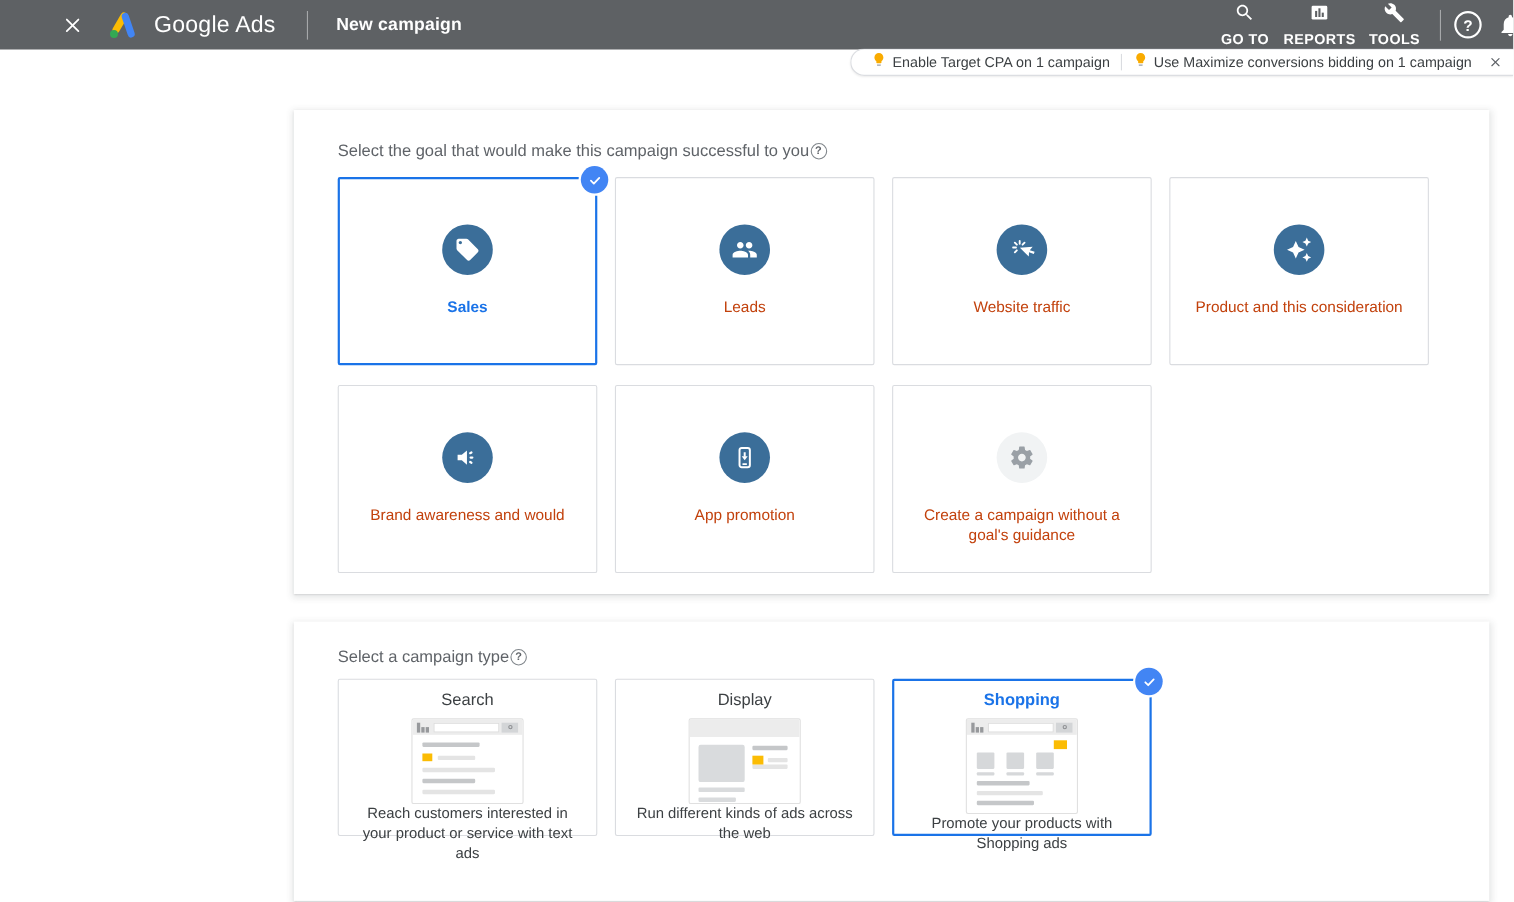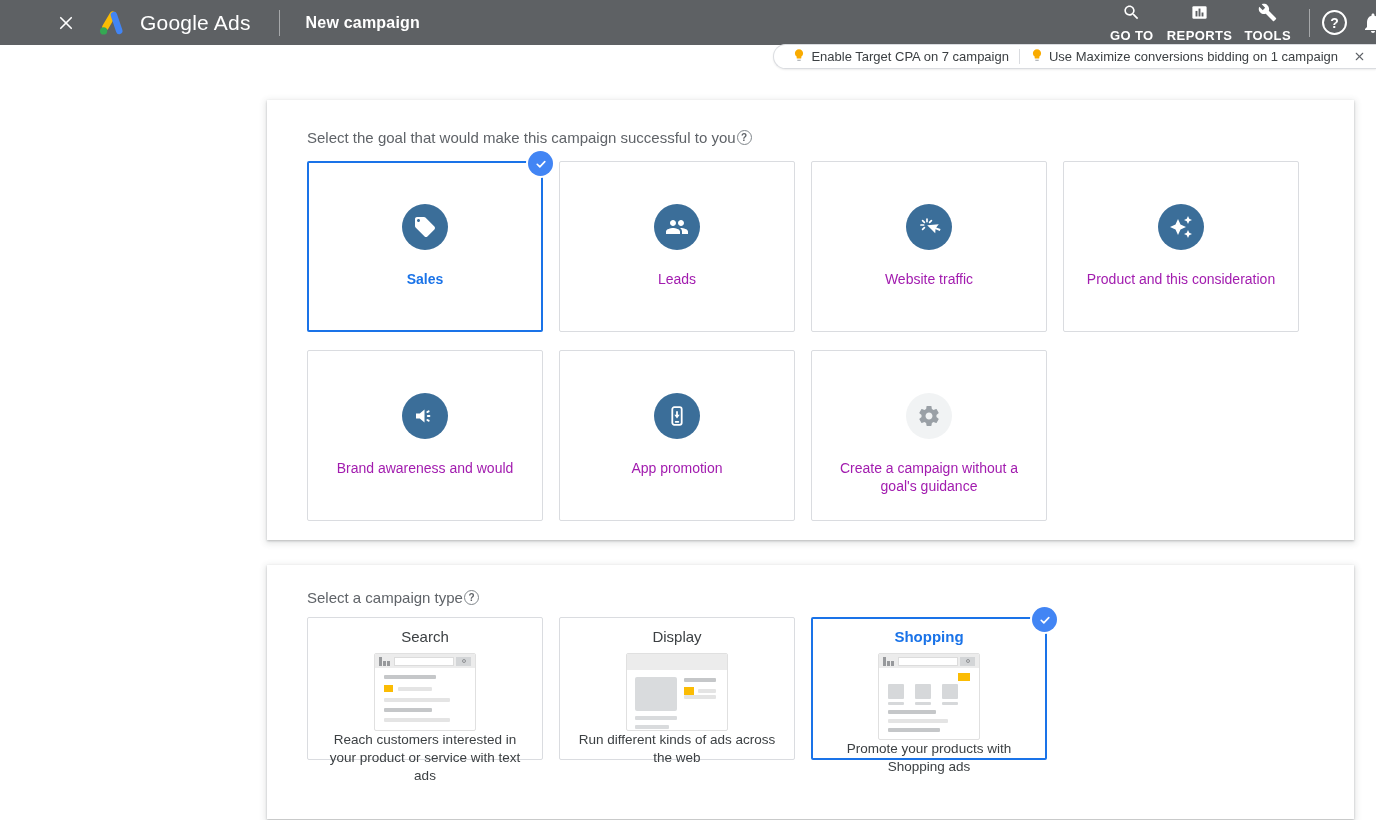--- a/index.html
+++ b/index.html
@@ -55,21 +55,21 @@
   
   .goal-grid { display:flex; flex-wrap:wrap; gap:18px 16px; padding:0 40px; }
   .goal-card { position:relative; width:236px; height:171px; background:#fff;
                border:1px solid #dadce0; border-radius:2px; cursor:pointer;
                display:flex; flex-direction:column; align-items:center; padding-top:42px; }
   .goal-card.selected { border:2px solid #1a73e8; padding-top:41px; }
   .icon-circle { width:46px; height:46px; border-radius:50%; background:#3b6e99;
                  display:flex; align-items:center; justify-content:center; flex:none; }
   .icon-circle svg { width:24px; height:24px; }
   .icon-circle.gray { background:#f1f3f4; }
-  .goal-label { margin-top:20px; font-size:14px; color:#a21caf; text-align:center;
+  .goal-label { margin-top:20px; font-size:14px; color:#c2410c; text-align:center;
                 line-height:1.3; padding:0 18px; }
   .goal-card.selected .goal-label { color:#1a73e8; font-weight:700; }
   .check-badge { position:absolute; top:-12px; right:-12px; width:25px; height:25px;
                  border-radius:50%; background:#4285f4; box-shadow:0 0 0 2px #fff;
                  display:flex; align-items:center; justify-content:center; }
   .check-badge svg { width:14px; height:14px; }
 
   
   .type-row { display:flex; gap:16px; padding:0 40px; }
   .type-card { position:relative; width:236px; height:143px; background:#fff;
@@ -183,21 +183,21 @@
   </div>
 
   <div class="notif-bar">
     <div class="notif-item">
       <span>
         <svg viewBox="0 0 24 24" width="14" height="14">
             <path fill="#f9ab00" d="M12 2C8.14 2 5 5.14 5 9c0 2.38 1.19 4.47 3 5.74V17c0 .55.45 1 1 1h6c.55 0 1-.45 1-1v-2.26c1.81-1.27 3-3.36 3-5.74 0-3.86-3.14-7-7-7z"></path>
             <path fill="#9aa0a6" d="M9 20h6v1c0 .55-.45 1-1 1h-4c-.55 0-1-.45-1-1v-1z"></path>
           </svg>
       </span>
-      <span class="notif-text">Enable Target CPA on 7 campaign</span>
+      <span class="notif-text">Enable Target CPA on 1 campaign</span>
     </div>
     <span class="notif-divider"></span>
     <div class="notif-item">
       <span>
         <svg viewBox="0 0 24 24" width="14" height="14">
             <path fill="#f9ab00" d="M12 2C8.14 2 5 5.14 5 9c0 2.38 1.19 4.47 3 5.74V17c0 .55.45 1 1 1h6c.55 0 1-.45 1-1v-2.26c1.81-1.27 3-3.36 3-5.74 0-3.86-3.14-7-7-7z"></path>
             <path fill="#9aa0a6" d="M9 20h6v1c0 .55-.45 1-1 1h-4c-.55 0-1-.45-1-1v-1z"></path>
           </svg>
       </span>
       <span class="notif-text">Use Maximize conversions bidding on 1 campaign</span>

